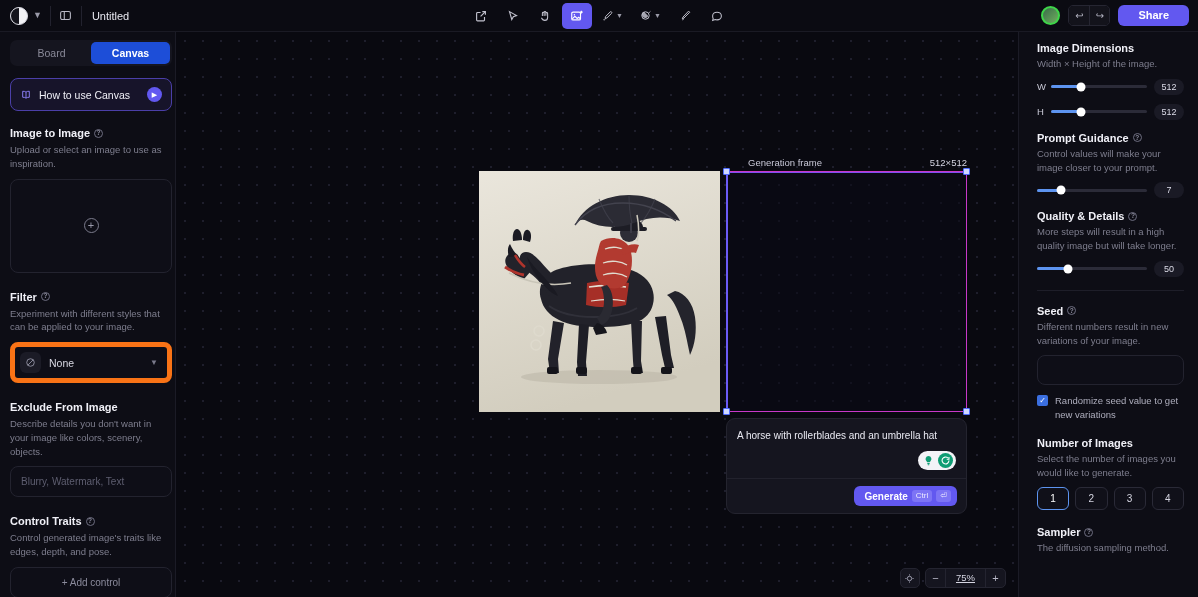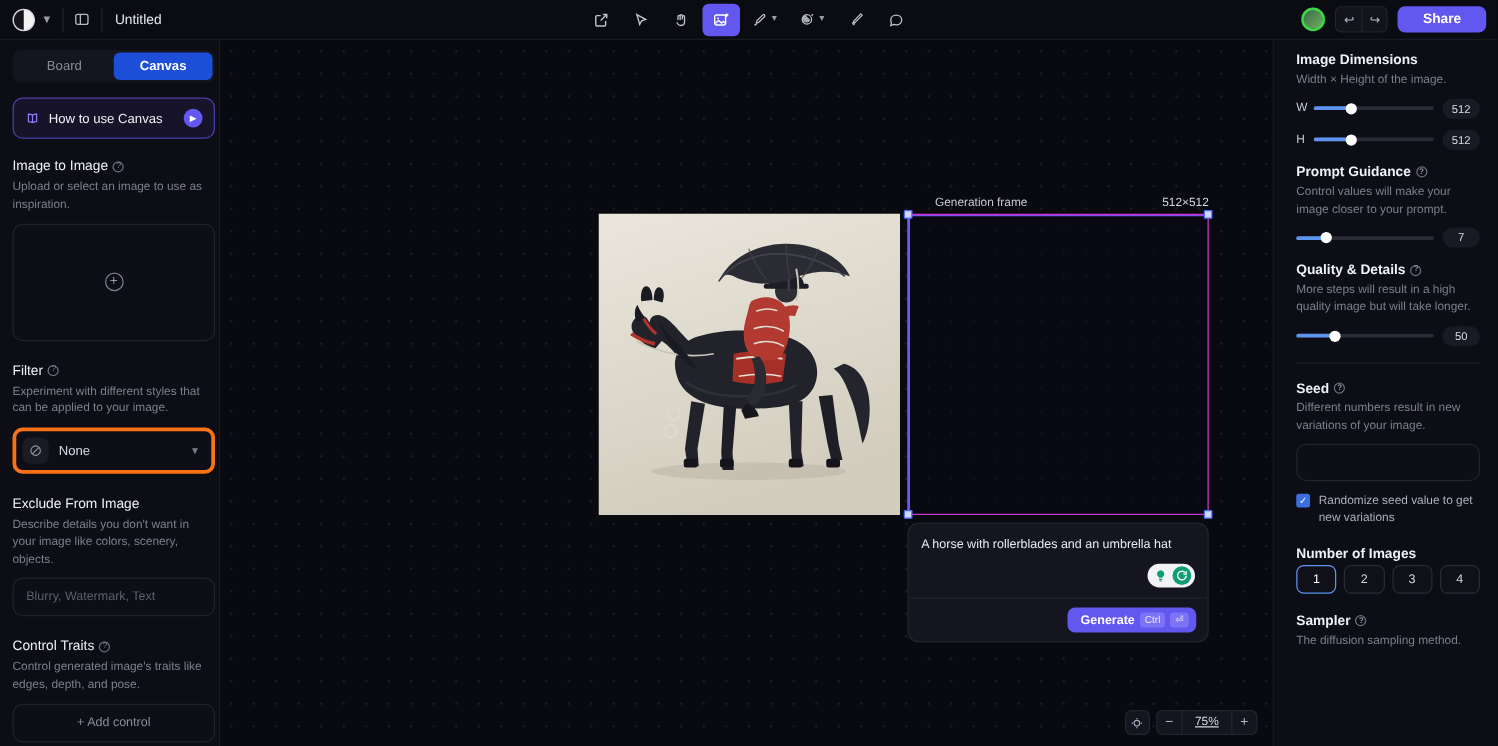--- a/index.html
+++ b/index.html
@@ -107,21 +107,21 @@
     background: #17142a;
     padding: 8px 9px; margin-bottom: 16px;
   }
   .howto-label { font-size: 10.5px; font-weight: 400; color: #efeff6; flex: 1; }
   .howto-play {
     width: 15px; height: 15px; border-radius: 50%; background: #6258f0;
     display: flex; align-items: center; justify-content: center;
     color: #fff; font-size: 7px;
   }
   .sec-title {
-    font-size: 11px; font-weight: 400; color: #f0f0f7;
+    font-size: 11px; font-weight: 700; color: #f0f0f7;
     display: flex; align-items: center; gap: 4px; margin-bottom: 4px;
   }
   .info-i {
     width: 9px; height: 9px; border-radius: 50%;
     border: 1px solid #6d6d80; color: #8c8c9e;
     font-size: 6.5px; display: inline-flex; align-items: center; justify-content: center;
     line-height: 1;
   }
   .sec-desc {
     font-size: 9.5px; color: #7e7e8e; line-height: 1.45; margin-bottom: 8px;
@@ -131,21 +131,21 @@
     display: flex; align-items: center; justify-content: center;
     margin-bottom: 18px; background: #0e0e17;
   }
   .plus-circle {
     width: 15px; height: 15px; border-radius: 50%; border: 1px solid #7b7b8c;
     display: flex; align-items: center; justify-content: center;
     color: #9a9aab; font-size: 11px; line-height: 0; padding-bottom: 1px;
   }
   .select-box {
     display: flex; align-items: center; gap: 8px;
-    border: 3px solid #f97316; border-radius: 8px;
+    border: 5px solid #f97316; border-radius: 8px;
     padding: 5px 9px 5px 5px; margin-bottom: 18px; background: #0e0e17;
   }
   .select-icon {
     width: 21px; height: 21px; border-radius: 6px; background: #1b1b26;
     display: flex; align-items: center; justify-content: center; color: #9494a6;
   }
   .select-label { flex: 1; font-size: 10.5px; color: #d9d9e4; }
   .select-caret { color: #7a7a8b; font-size: 8px; }
   .text-field {
     border: 1px solid #23232f; border-radius: 8px; background: #0e0e17;
@@ -631,20 +631,21 @@
       <div class="rp-desc">Different numbers result in new variations of your image.</div>
       <div class="seed-input"></div>
       <div class="cb-row">
         <span class="cb">✓</span>
         <span class="cb-label">Randomize seed value to get new variations</span>
       </div>
 
       <div class="rp-title">
         <span>Number of Images</span>
       </div>
+      <div class="rp-desc">Select the number of images you would like to generate.</div>
       <div class="num-group">
         <div class="num-btn active">1</div>
         <div class="num-btn">2</div>
         <div class="num-btn">3</div>
         <div class="num-btn">4</div>
       </div>
 
       <div class="rp-title">
         <span>Sampler</span>
         <span class="info-i">?</span>

